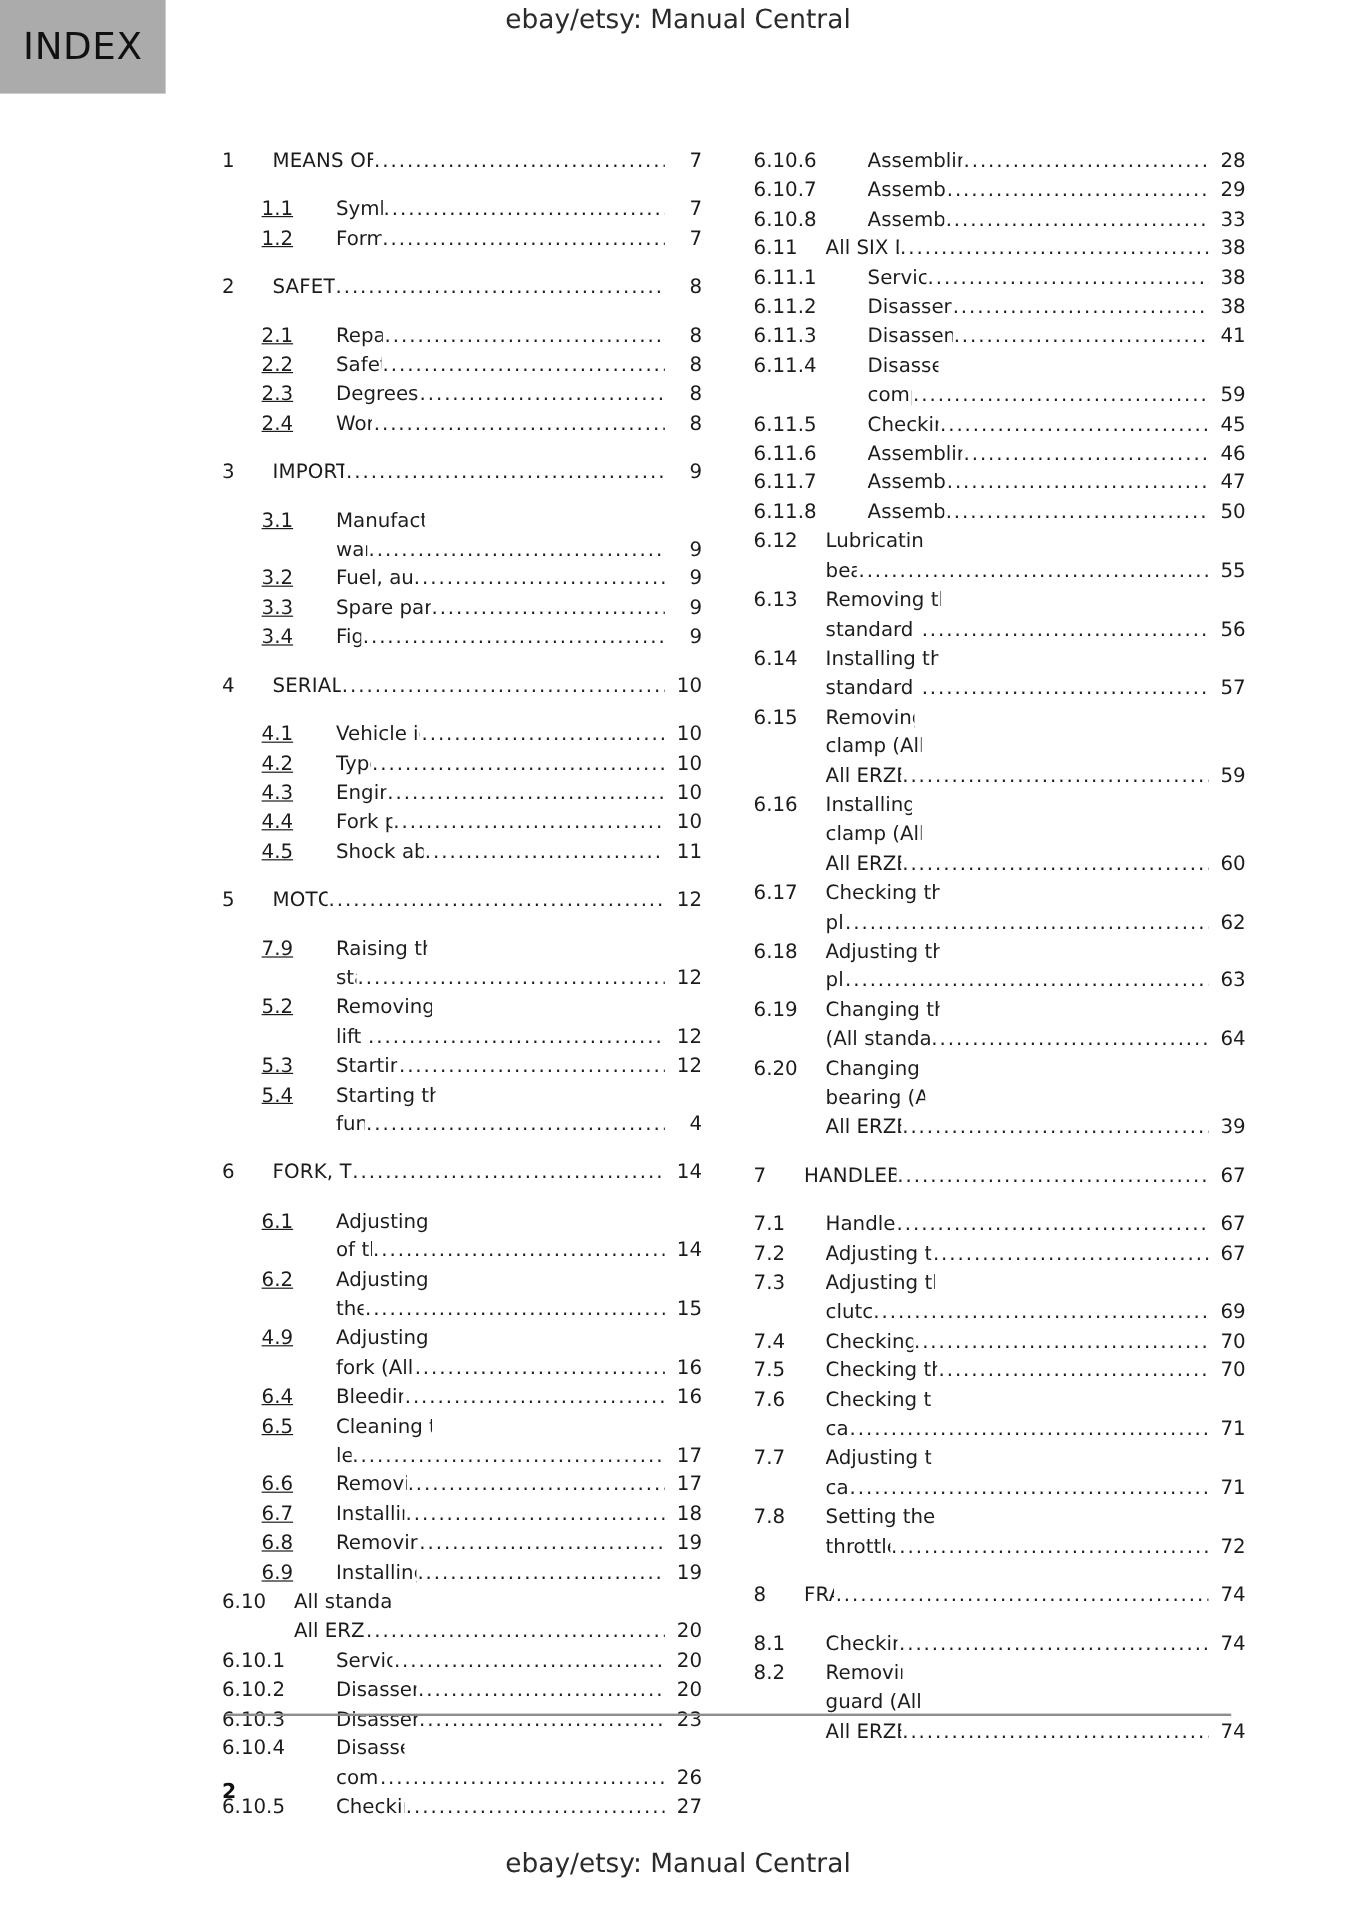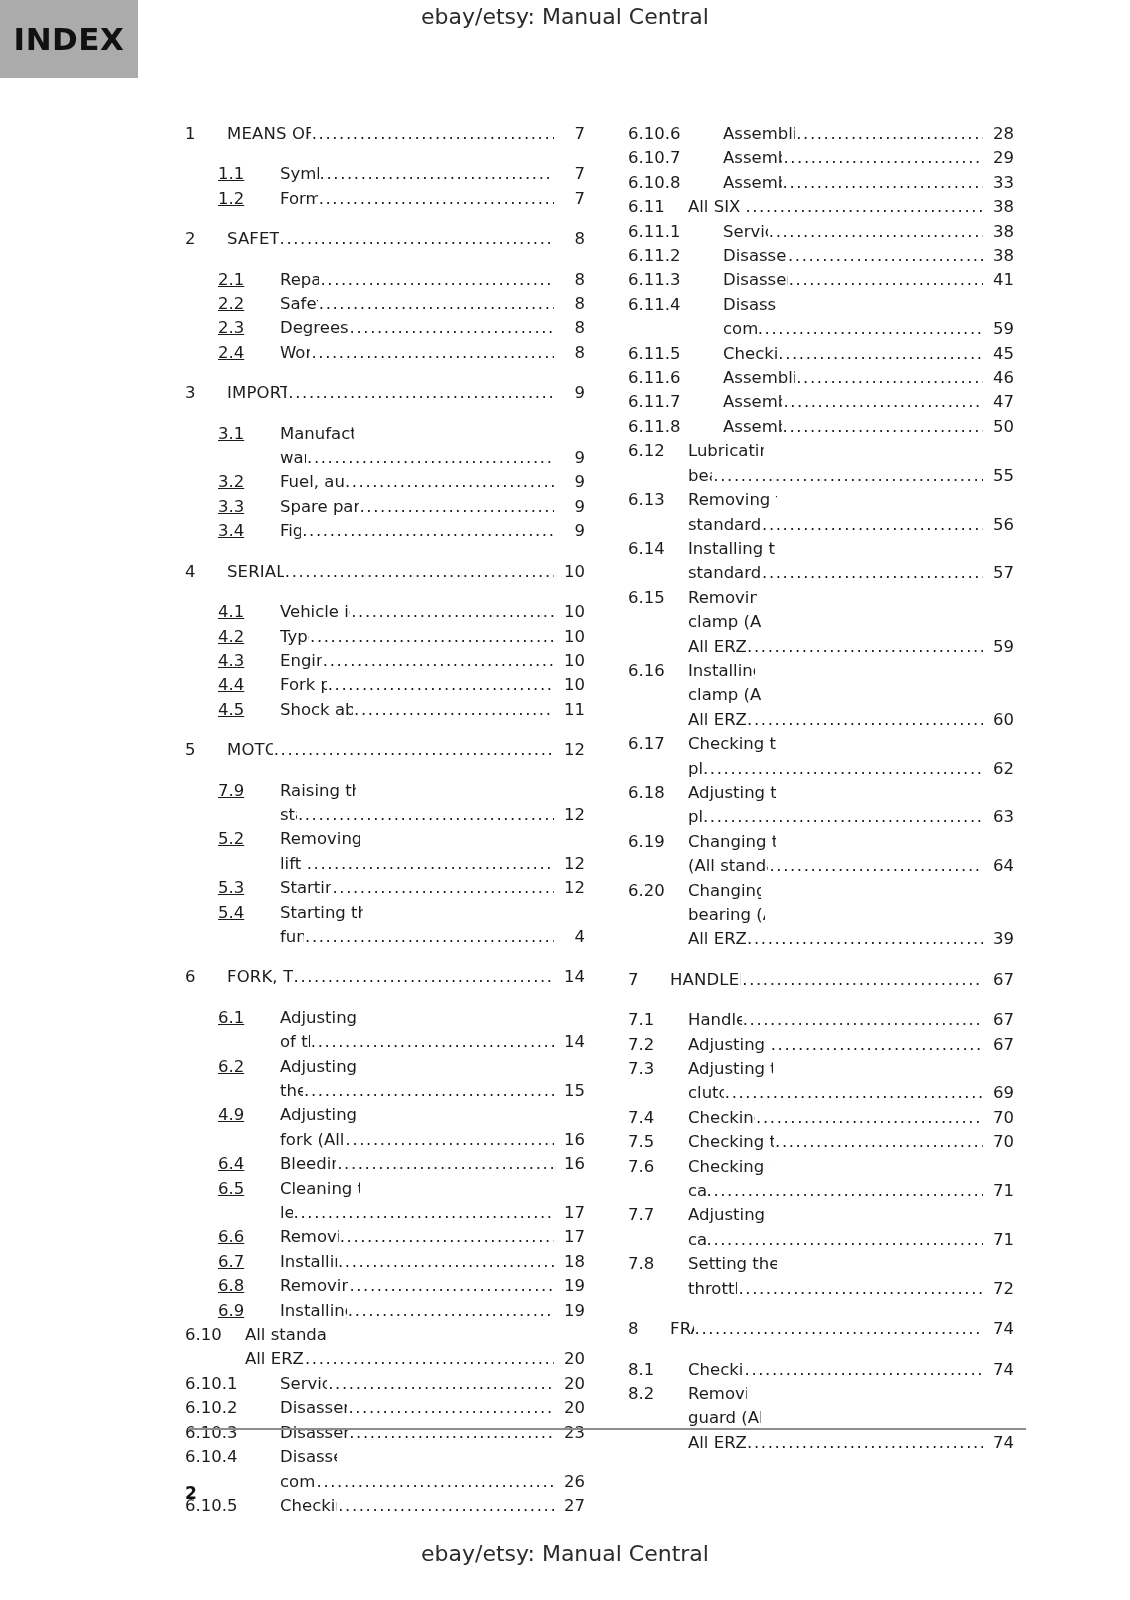--- a/index.html
+++ b/index.html
@@ -24,21 +24,21 @@
     top: 0;
     width: 138px;
     height: 78px;
     background: #ababab;
     display: flex;
     align-items: center;
     justify-content: center;
   }
   .index-tab-label {
     font-family: "DejaVu Sans", "Liberation Sans", sans-serif;
-    font-weight: bold;
+    font-weight: normal;
     font-size: 31px;
     letter-spacing: 0.5px;
     color: #111111;
   }
 
   
   .watermark {
     position: absolute;
     left: 0;
     width: 1130px;
@@ -63,21 +63,21 @@
     box-sizing: border-box;
   }
   .toc-col-left {
     width: 600px;
     padding-left: 185px;
     padding-right: 15px;
   }
   .toc-col-right {
     width: 530px;
     padding-left: 28px;
-    padding-right: 116px;
+    padding-right: 92px;
   }
 
   .toc-entry {
     display: flex;
     align-items: flex-start;
     font-size: 16.5px;
     line-height: 24.4px;
     color: #1c1c1c;
   }
   

